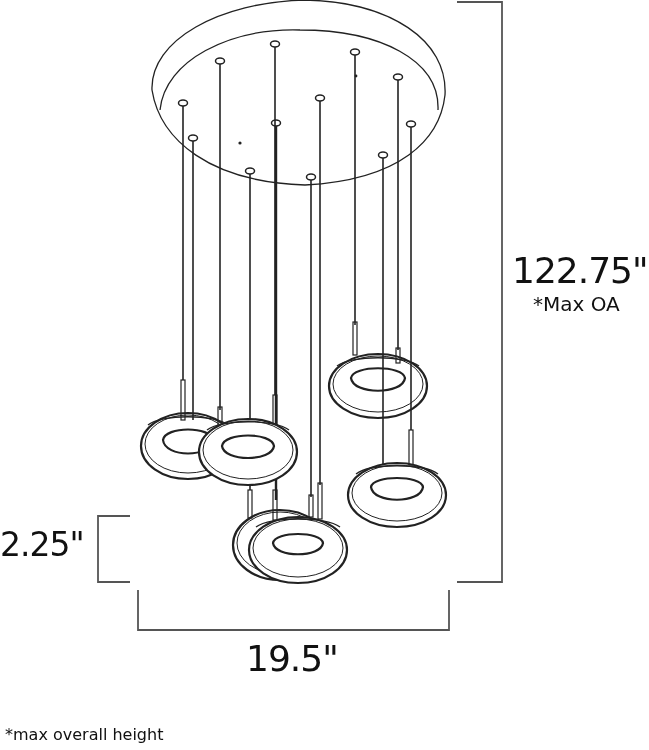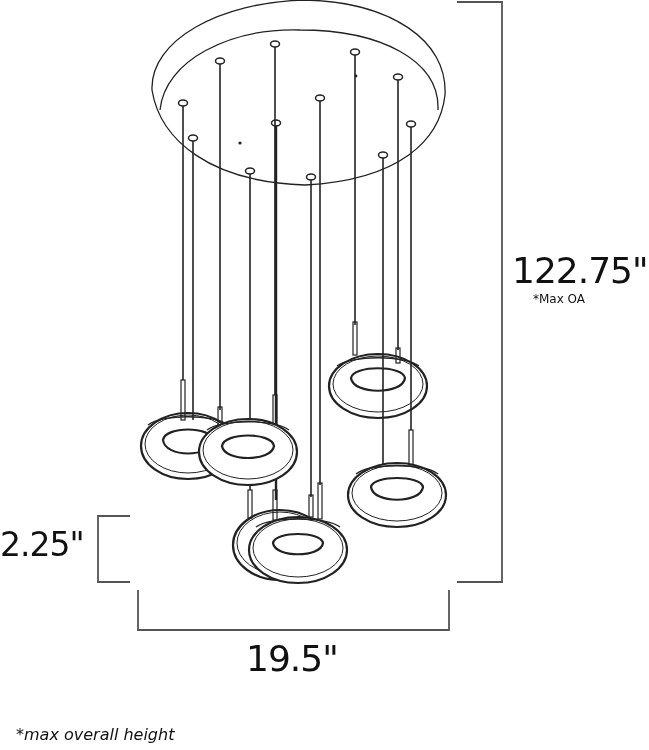--- a/index.html
+++ b/index.html
@@ -1,23 +1,23 @@
 <!DOCTYPE html>
 <html><head>
   <meta charset="utf-8">
   <style>
     html, body { margin: 0; padding: 0; background: #ffffff; }
     body { width: 649px; height: 750px; position: relative; overflow: hidden; font-family: "DejaVu Sans", sans-serif; }
     .canvas { position: absolute; left: 0; top: 0; width: 649px; height: 750px; }
     .dim-label { position: absolute; color: #111111; font-family: "DejaVu Sans", sans-serif; white-space: nowrap; letter-spacing: -1px; }
     .dim-height { left: 512px; top: 250px; font-size: 36px; font-weight: 400; }
-    .dim-height-note { left: 533px; top: 292px; font-size: 12px; letter-spacing: 0; }
+    .dim-height-note { left: 533px; top: 292px; font-size: 20px; letter-spacing: 0; }
     .dim-shade { left: 0px; top: 525px; font-size: 33px; }
     .dim-width { left: 246px; top: 638px; font-size: 36px; }
-    .footnote { left: 16px; top: 725px; font-size: 16px; letter-spacing: 0; font-style: italic; }
+    .footnote { left: 5px; top: 725px; font-size: 16px; letter-spacing: 0; }
     svg { position: absolute; left: 0; top: 0; }
   </style>
 </head>
 <body>
 
 <div class="canvas">
 
   <svg width="649" height="750" viewBox="0 0 649 750">
     <g fill="none" stroke="#222" stroke-width="1.3">
 

